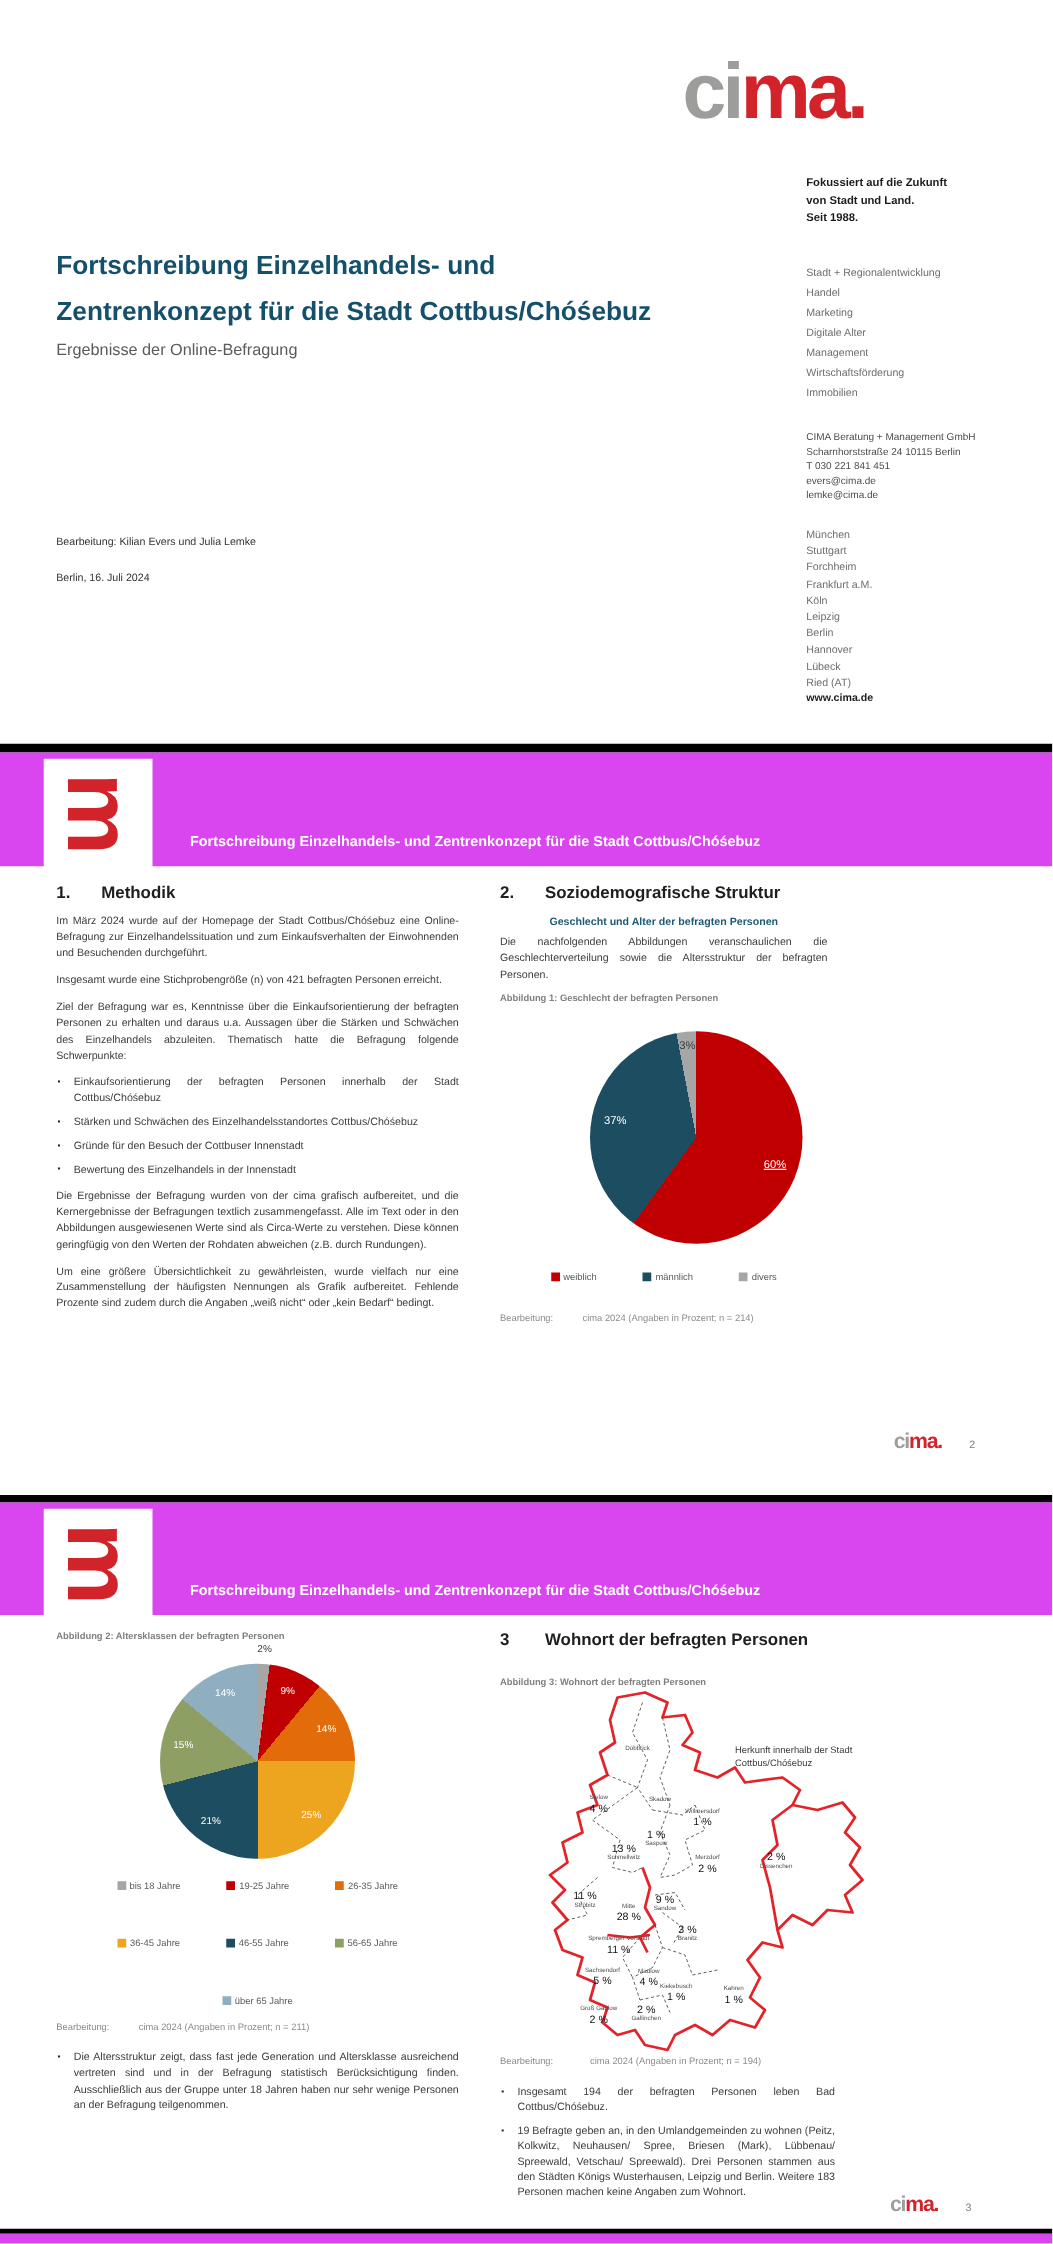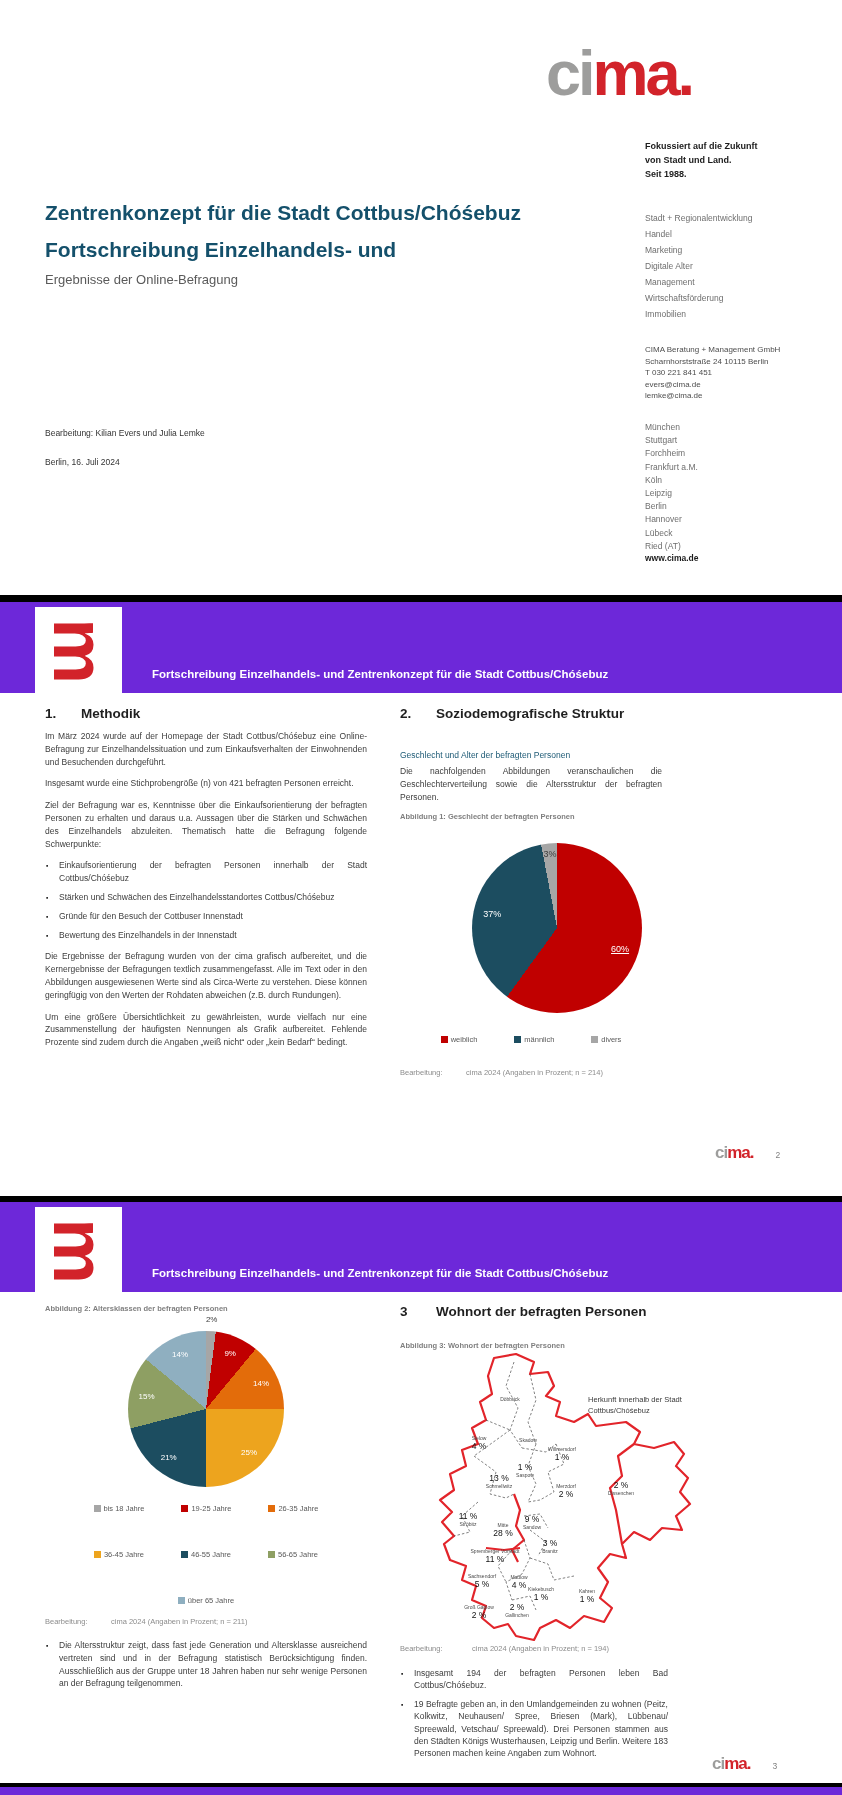--- a/index.html
+++ b/index.html
@@ -15,39 +15,39 @@
   .address{left:645px;top:344px;font-size:8px;color:#4d4d4d;line-height:11.5px;}
   .cities{left:645px;top:421px;font-size:8.5px;color:#6e6e6e;line-height:13.2px;}
   .website{left:645px;top:553px;font-size:8.5px;font-weight:bold;color:#1c1c1c;}
   .doc-title{left:45px;top:194px;font-size:21px;font-weight:bold;color:#14506b;line-height:37px;width:600px;}
   .doc-subtitle{left:45px;top:272px;font-size:13px;color:#5a5a5a;}
   .editor{left:45px;top:428px;font-size:8.5px;color:#333;}
   .pdate{left:45px;top:457px;font-size:8.5px;color:#333;}
 
   
   .bar-black{left:0;width:842px;background:#000;}
-  .band{left:0;width:842px;background:#6d28d9;}
+  .band{left:0;width:842px;background:#d946ef;}
   .logobox{left:35px;width:87px;height:93px;background:#fff;overflow:hidden;}
   .cmark{position:absolute;left:50%;top:50%;transform:translate(-50%,-54%) rotate(90deg);
          font-weight:bold;font-size:74px;color:#d2232a;line-height:1;}
   .band-title{font-size:11.5px;font-weight:bold;color:#fff;left:152px;}
 
   
   .col{position:absolute;}
   .col-l2{left:45px;top:693px;width:322px;}
   .col-r2{left:400px;top:693px;width:262px;}
   .col-l3{left:45px;top:1292px;width:322px;}
   .col-r3{left:400px;top:1292px;width:268px;}
   h2.sec{font-size:13.5px;font-weight:bold;color:#1f1f1f;margin:13px 0 0 0;}
   h2.sec .no{display:inline-block;width:36px;}
   .body-p{font-size:8.5px;line-height:12.8px;text-align:justify;margin:9px 0 0 0;color:#3c3c3c;}
   ul.sq{list-style:none;margin:9px 0 0 0;padding:0;}
   ul.sq li{position:relative;padding-left:14px;margin:6px 0 0 0;font-size:8.5px;line-height:12.8px;text-align:justify;color:#3c3c3c;}
   ul.sq li::before{content:"▪";position:absolute;left:1px;top:1px;font-size:6.5px;color:#222;}
-  .subhead{font-size:8.5px;font-weight:normal;color:#1d5a75;margin:29px 0 0 0;}
+  .subhead{font-size:8.5px;font-weight:bold;color:#1d5a75;margin:11px 0 0 0;text-align:center;}
   .caption{font-size:7.5px;font-weight:bold;color:#7f7f7f;margin:9px 0 0 0;}
   .source{display:flex;font-size:7.5px;color:#8c8c8c;margin-top:24px;}
   .source .slabel{width:66px;flex:none;}
 
   
   .pie{position:relative;border-radius:50%;}
   .pie1{width:170px;height:170px;margin:22px 0 0 72px;}
   .pie2{width:156px;height:156px;margin:18px auto 0 auto;}
   .pie-label{position:absolute;transform:translate(-50%,-50%);white-space:nowrap;}
   .pie1 .pie-label{font-size:9px;}
@@ -116,22 +116,22 @@
       <div>Köln</div>
       <div>Leipzig</div>
       <div>Berlin</div>
       <div>Hannover</div>
       <div>Lübeck</div>
       <div>Ried (AT)</div>
     </div>
   <div class="abs website">www.cima.de</div>
 
   <div class="abs doc-title">
+    <div>Fortschreibung Einzelhandels- und</div>
     <div>Zentrenkonzept für die Stadt Cottbus/Chóśebuz</div>
-    <div>Fortschreibung Einzelhandels- und</div>
   </div>
   <div class="abs doc-subtitle">Ergebnisse der Online-Befragung</div>
   <div class="abs editor">Bearbeitung: Kilian Evers und Julia Lemke</div>
   <div class="abs pdate">Berlin, 16. Juli 2024</div>
 
   <div class="abs bar-black" style="top:595px;height:7px;"></div>
   <div class="abs band" style="top:602px;height:91px;">
     <div class="abs band-title" style="top:66px;">Fortschreibung Einzelhandels- und Zentrenkonzept für die Stadt Cottbus/Chóśebuz</div>
   </div>
   <div class="abs logobox" style="top:607px;">

